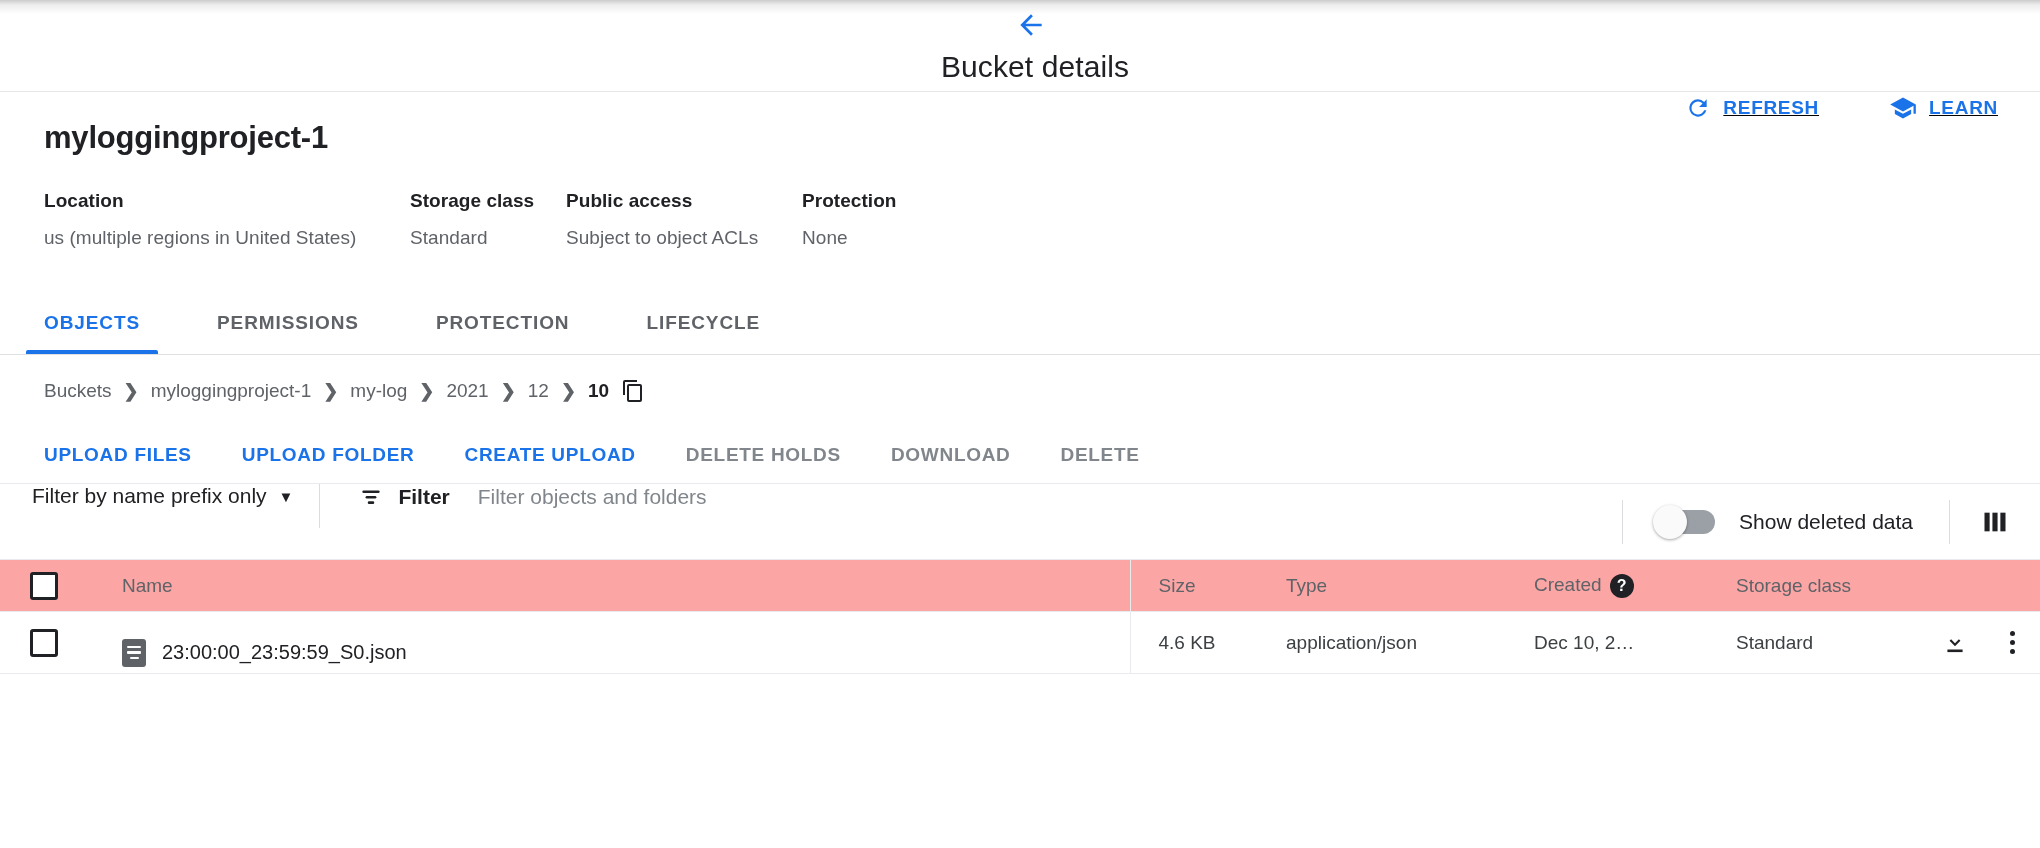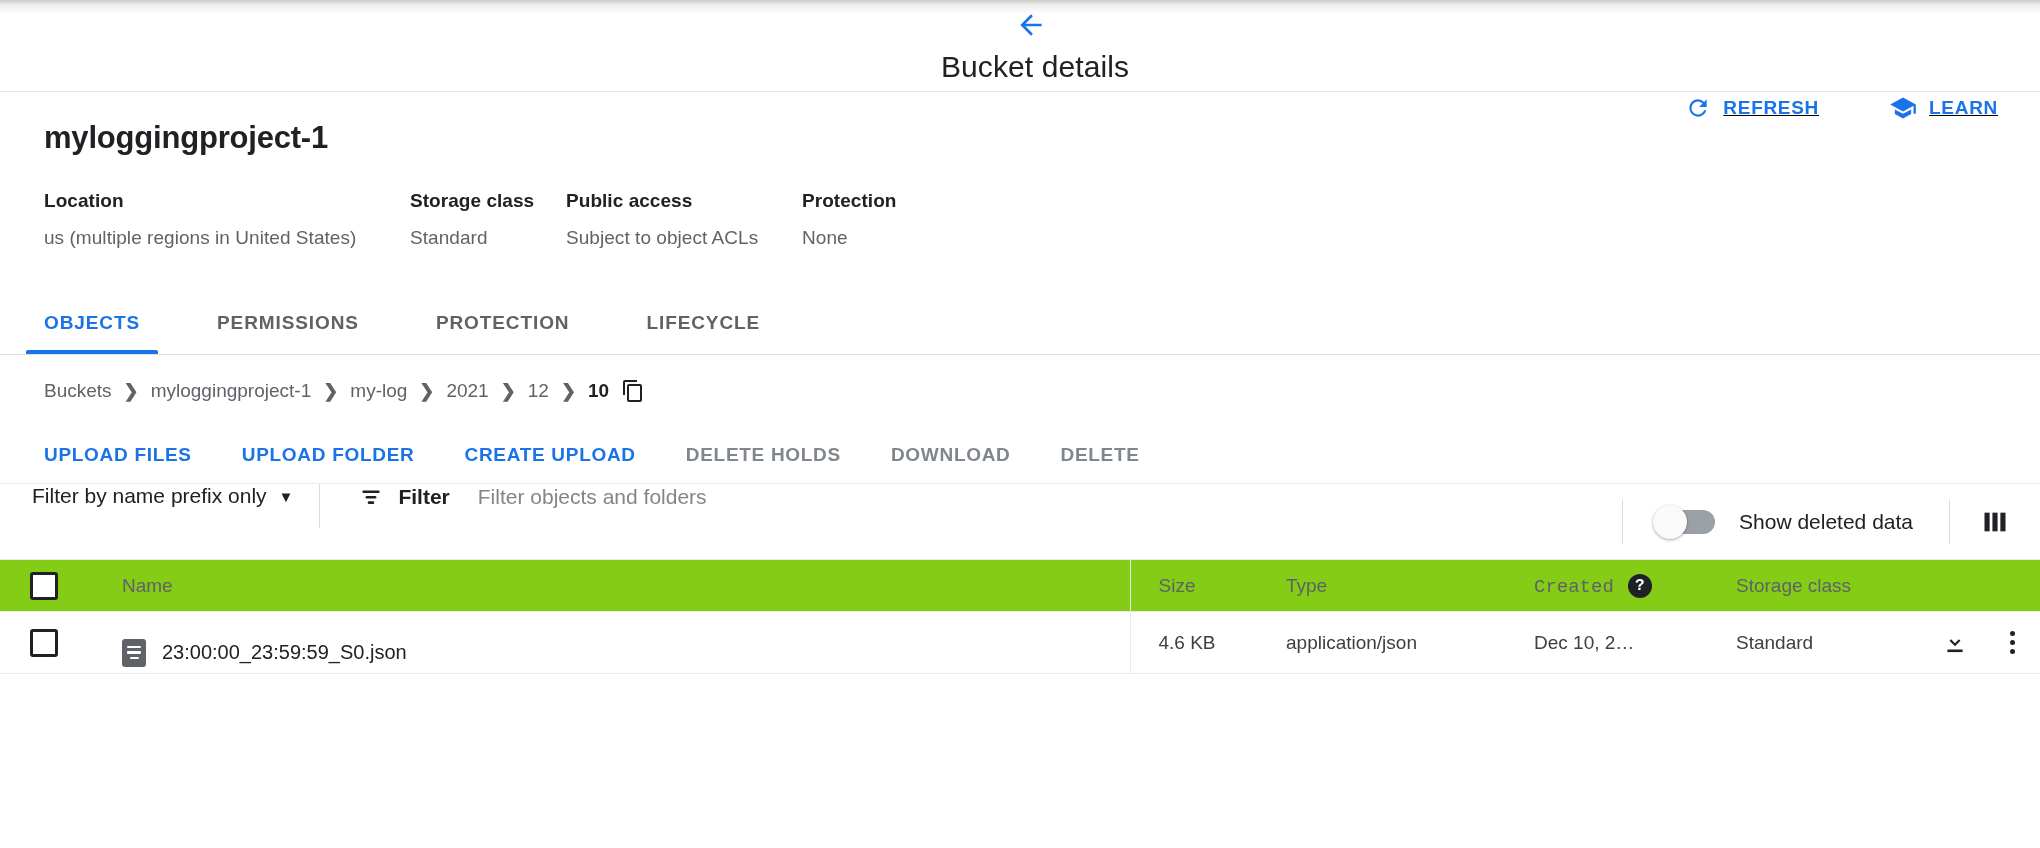--- a/index.html
+++ b/index.html
@@ -158,42 +158,42 @@
   .switch .knob {
     position: absolute; left: 0; top: -3px; width: 34px; height: 34px;
     background: #fafafa; border-radius: 50%;
     box-shadow: 0 1px 3px rgba(0,0,0,.35);
   }
   #show-deleted-label { margin-left: 24px; font-size: 21px; color: #202124; white-space: nowrap; }
   #column-settings { padding: 0 30px 0 30px; cursor: pointer; display: flex; align-items: center; }
 
   
   #objects-table { width: 100%; border-collapse: collapse; table-layout: fixed; }
-  #objects-table thead tr { background: #84cc16; height: 52px; }
+  #objects-table thead tr { background: #fca5a5; height: 52px; }
   #objects-table th {
     text-align: left; font-size: 19px; font-weight: 400; color: #5f6368;
     padding: 0; border-top: 1px solid #e8eaed; border-bottom: 1px solid #e8eaed;
   }
   #objects-table tbody tr { height: 62px; border-bottom: 1px solid #e8eaed; }
   #objects-table td { padding: 0; font-size: 19px; color: #3c4043; }
   .col-check   { width: 92px; }
   .col-name    { width: 1038px; }
   .col-size    { width: 128px; }
   .col-type    { width: 248px; }
   .col-created { width: 202px; }
   .col-class   { width: 218px; }
   .col-dl      { width: 58px; }
   .col-more    { width: 56px; }
   .cellpad { padding-left: 28px; }
   .checkbox {
     width: 28px; height: 28px; border: 3px solid #202124; border-radius: 3px;
     margin-left: 30px; cursor: pointer; background: #fff;
   }
   th.col-name .cellpad { padding-left: 30px; }
-  .created-head { display: flex; align-items: flex-end; gap: 14px; font-family: Liberation Mono, monospace; }
+  .created-head { display: flex; align-items: flex-start; gap: 8px; }
   .help-icon {
     width: 24px; height: 24px; border-radius: 50%;
     background: #202124; color: #fff; font-size: 16px; font-weight: 700;
     display: inline-flex; align-items: center; justify-content: center;
     cursor: pointer; line-height: 1;
   }
   .name-cell { display: flex; align-items: center; padding-left: 30px; margin-top: 20px; }
   .file-icon {
     width: 24px; height: 28px; background: #5f6368; border-radius: 3px;
     display: inline-flex; flex-direction: column; justify-content: center;

